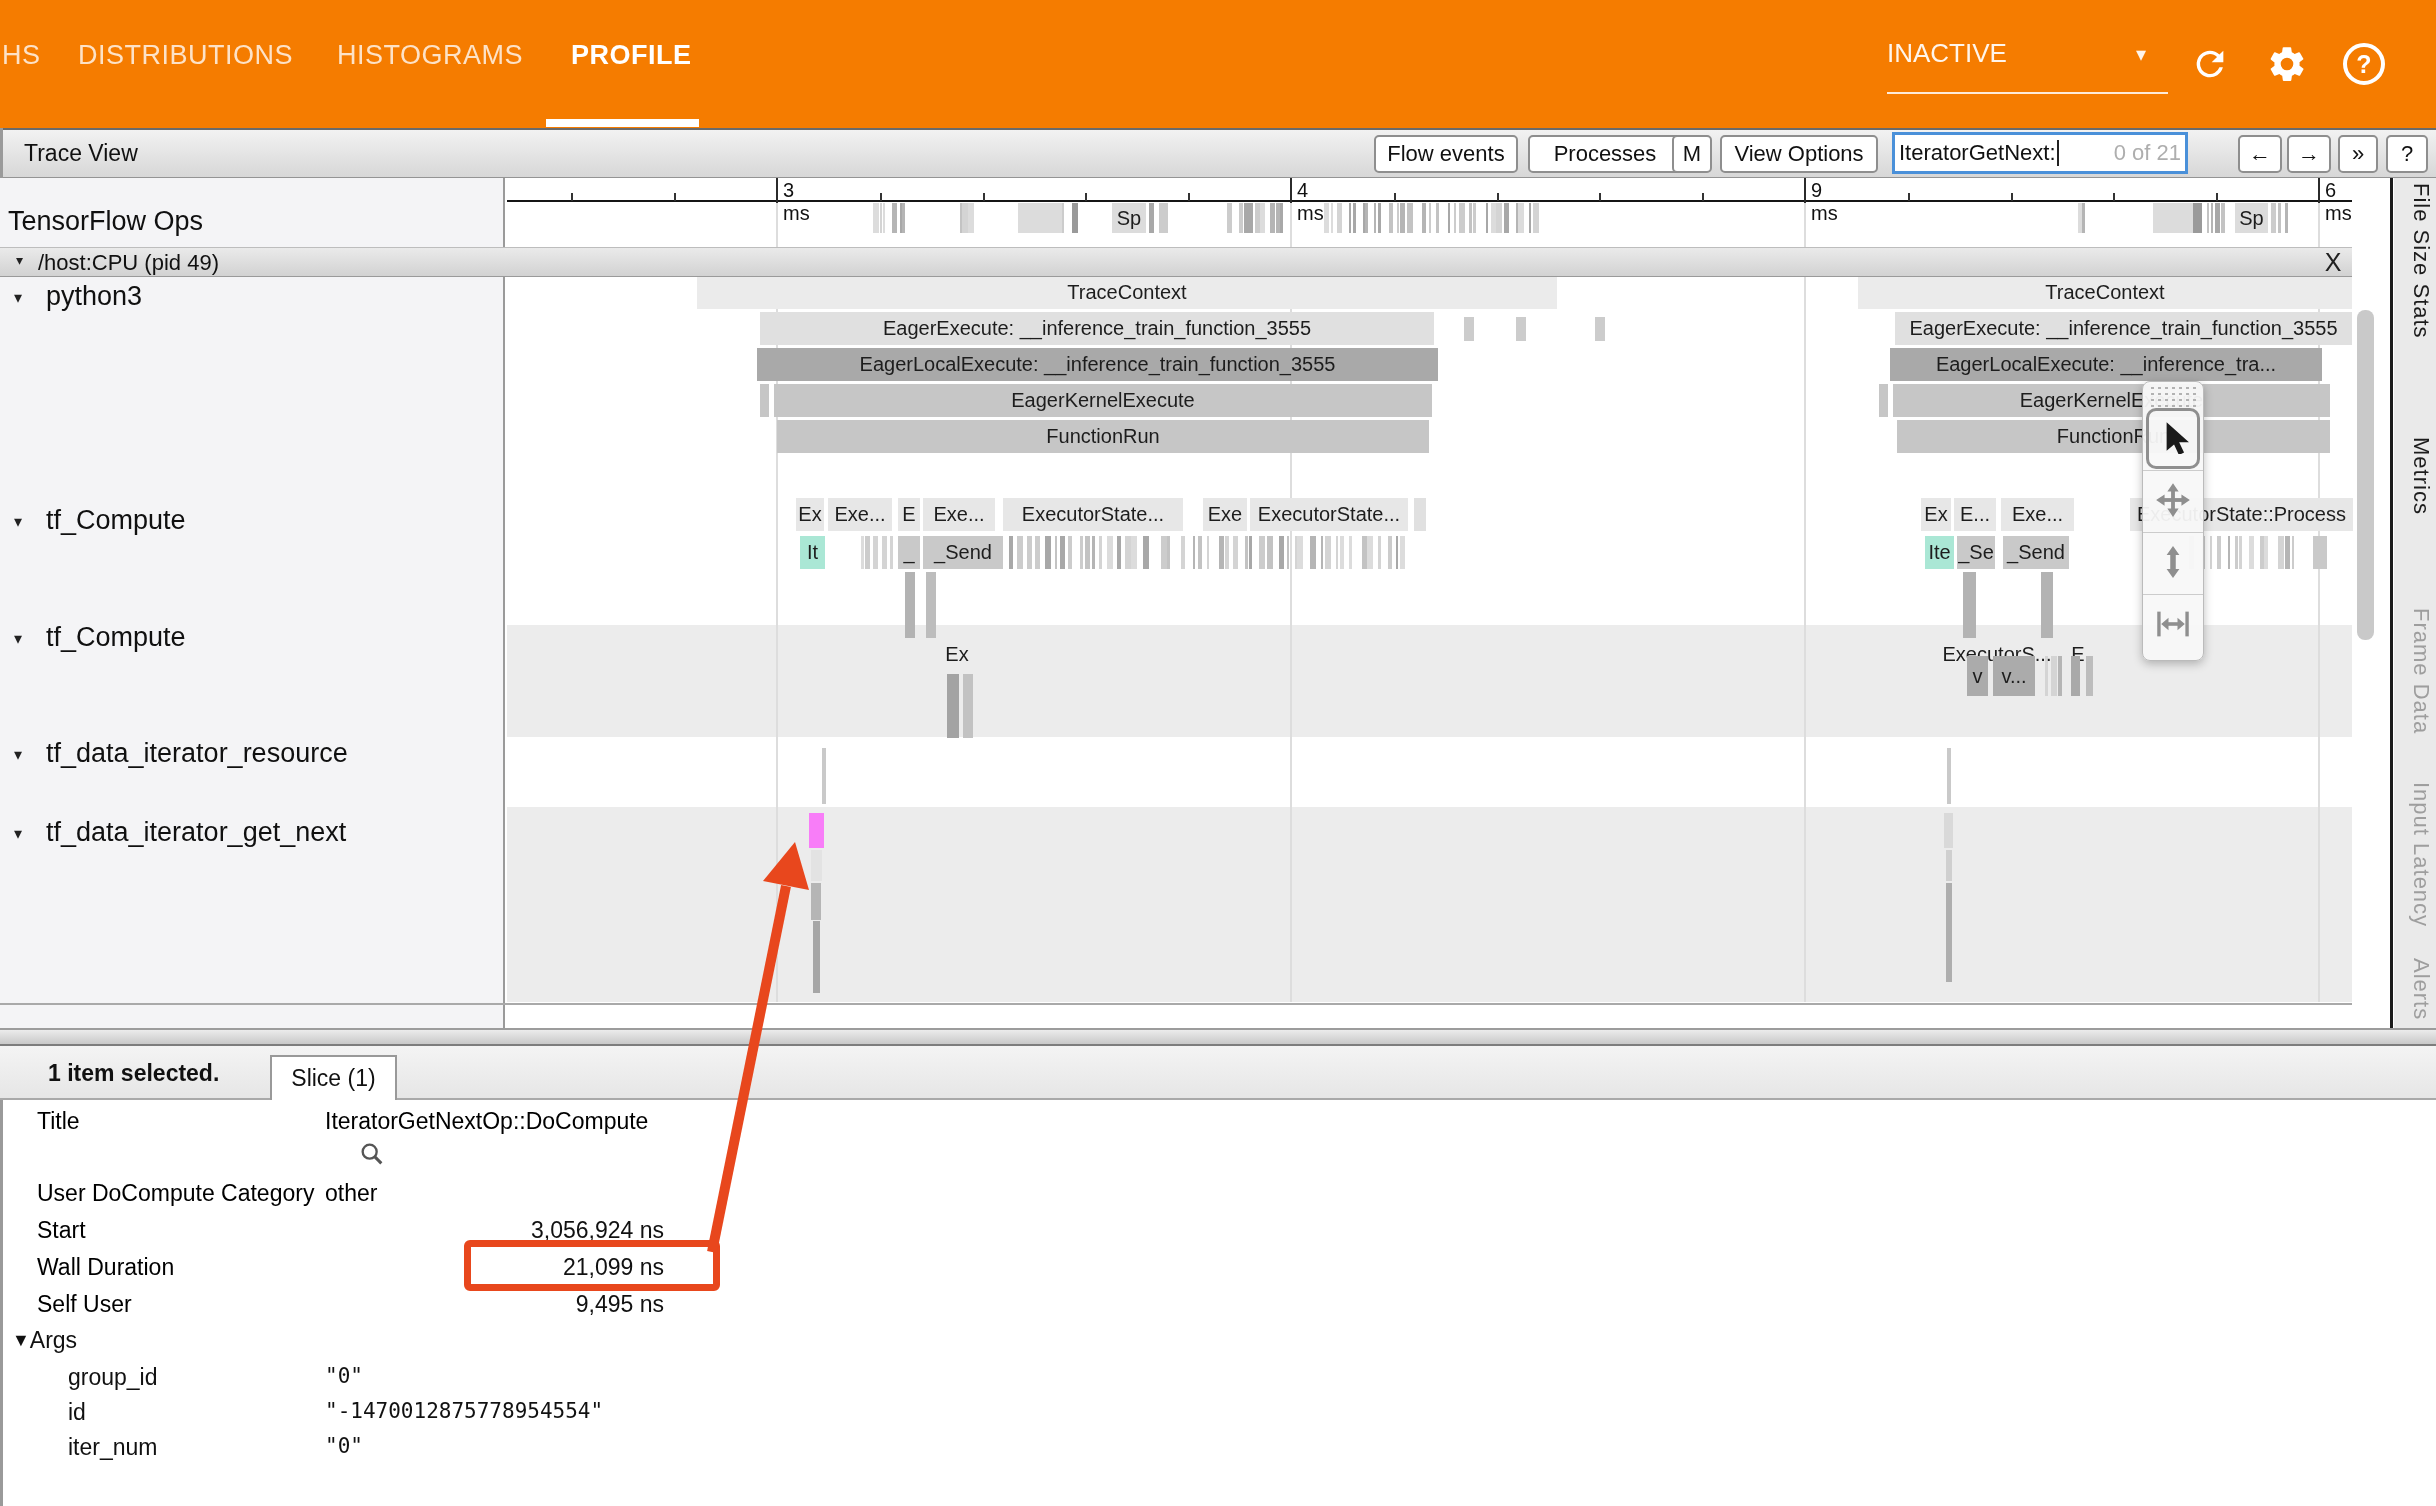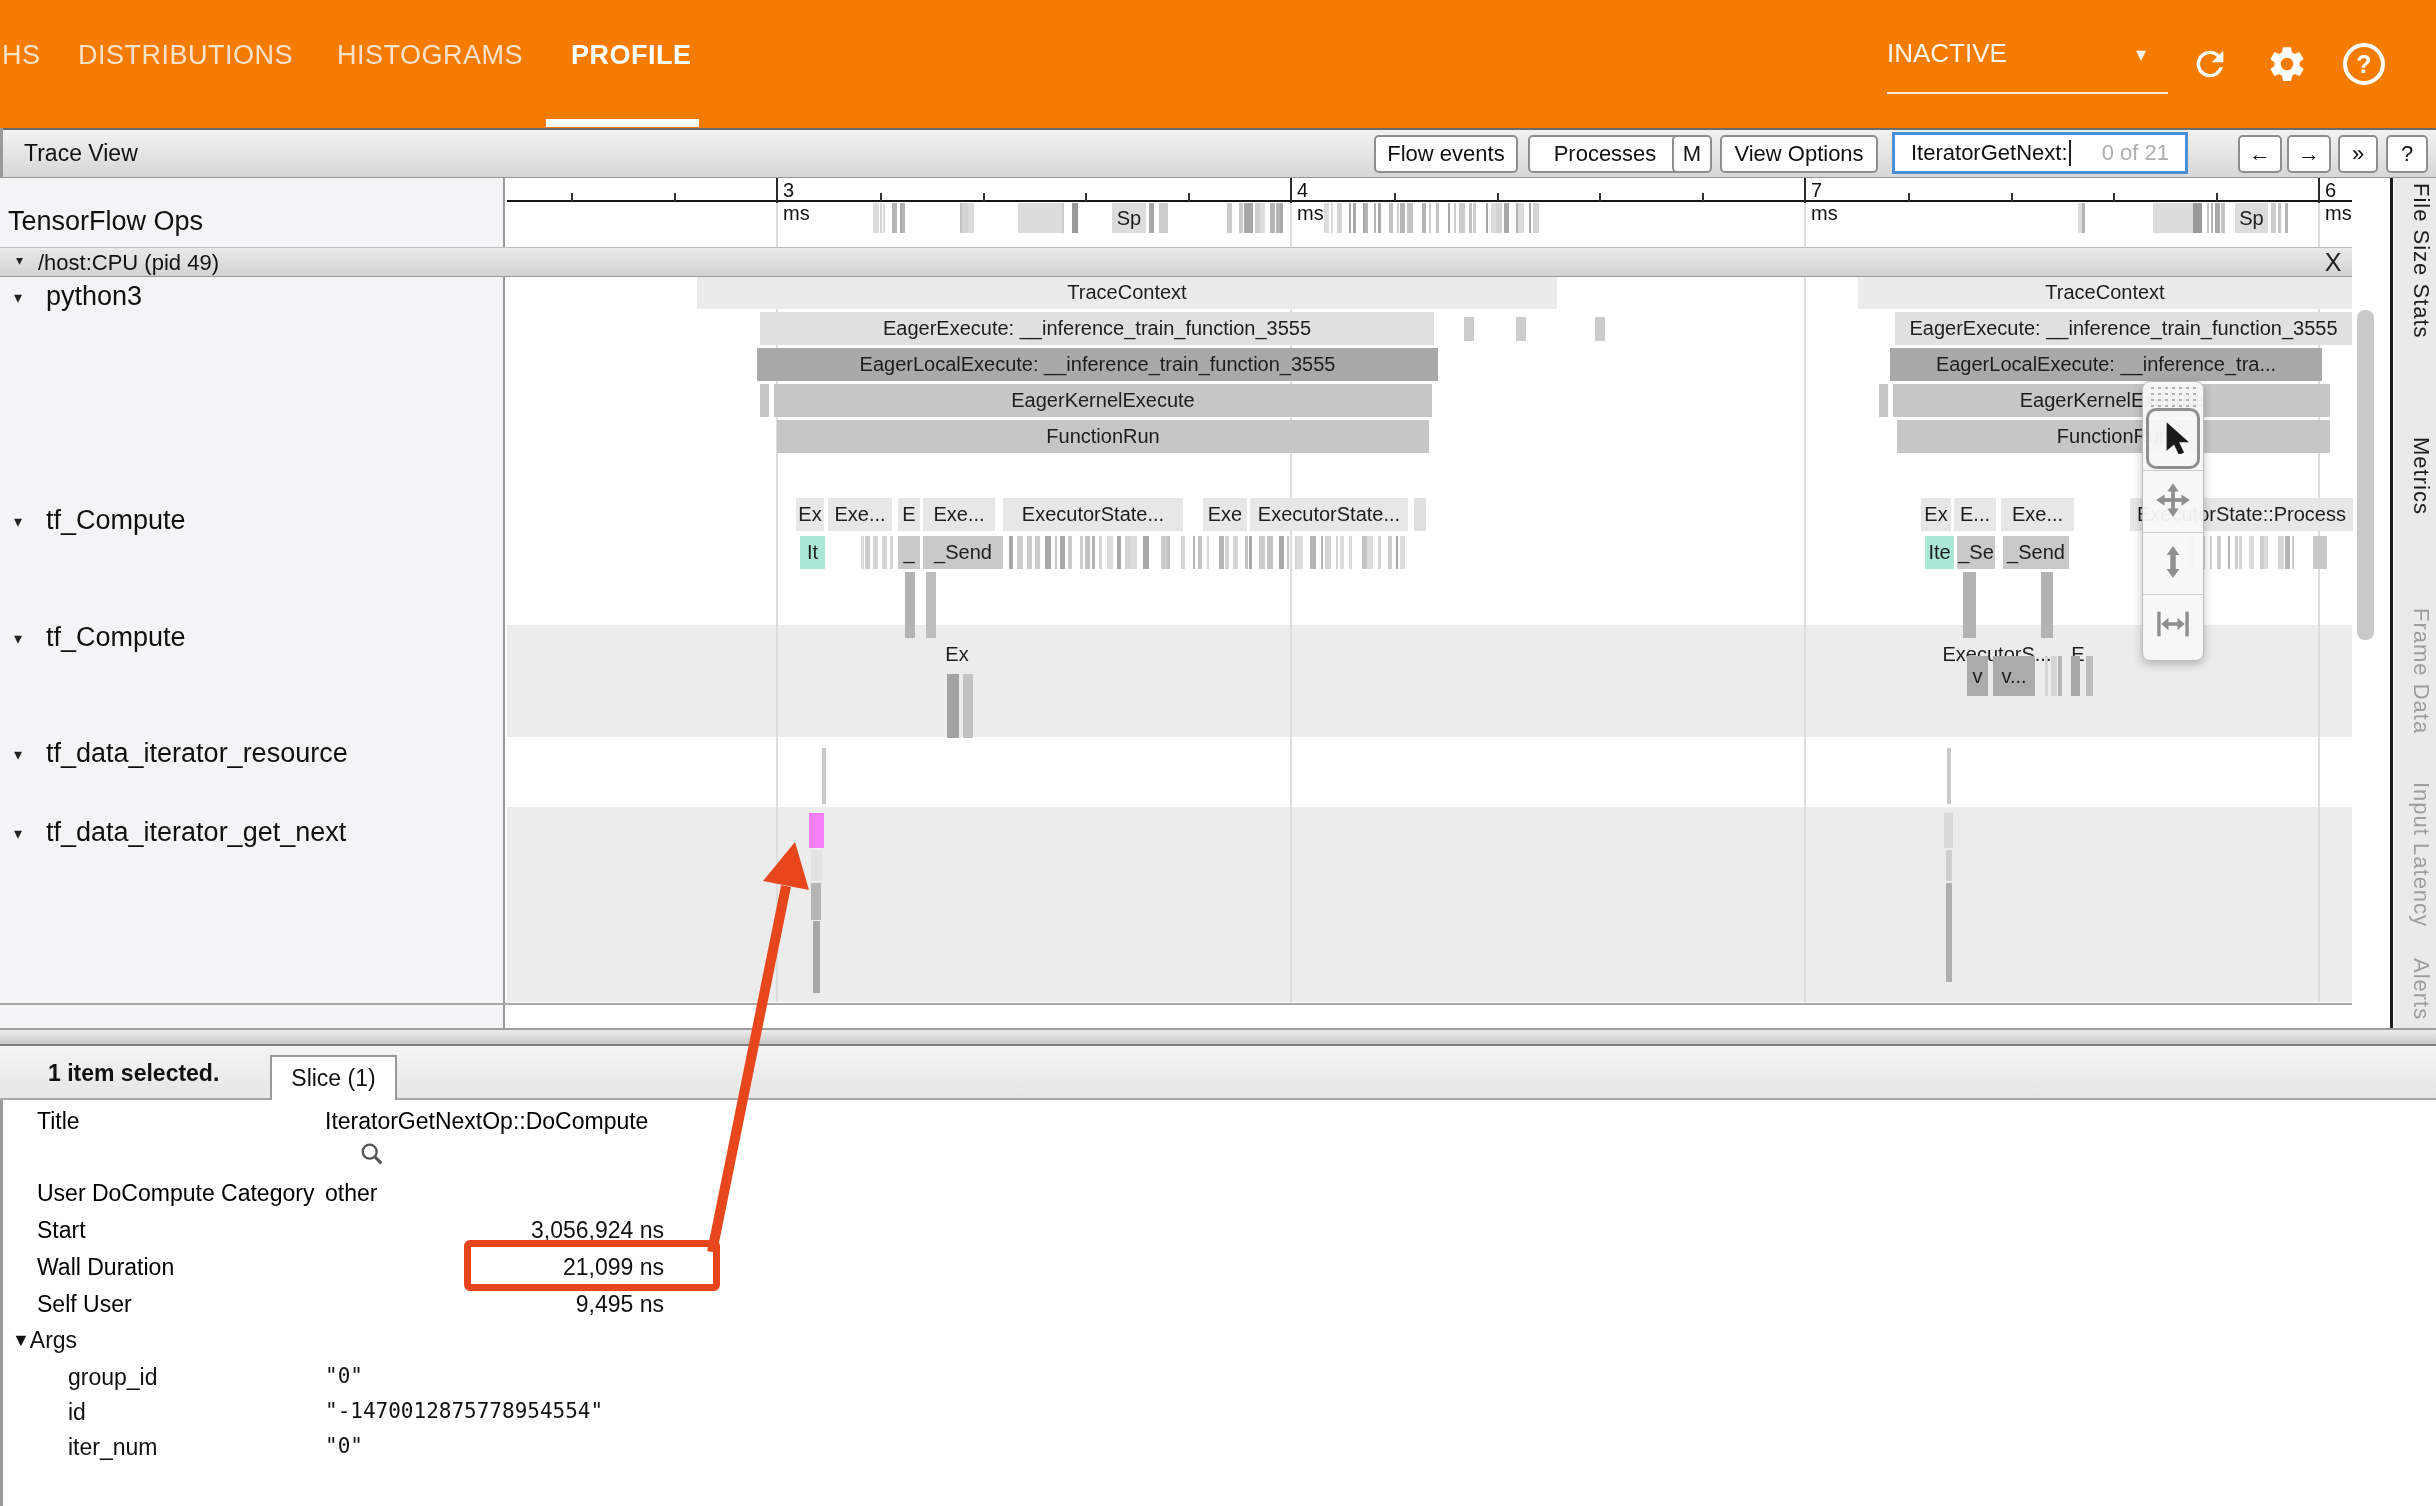--- a/index.html
+++ b/index.html
@@ -16,21 +16,21 @@
   .appicon{position:absolute;top:42px;width:44px;height:44px;display:flex;align-items:center;justify-content:center}
   #help-circle{border:4px solid #fff;border-radius:50%;width:34px;height:34px;color:#fff;
                font-size:25px;font-weight:bold;display:flex;align-items:center;justify-content:center}
   
   #toolbar{left:0;top:128px;width:2436px;height:50px;background:linear-gradient(#f2f2f2,#d7d7d7);
            border-top:2px solid #6a6a6a;border-bottom:1px solid #949494;box-sizing:border-box}
   #trace-title{left:24px;top:140px;font-size:23px}
   .tbtn{position:absolute;top:135px;height:38px;background:#fff;border:2px solid #8e8e8e;border-radius:5px;
         box-sizing:border-box;font-size:22px;display:flex;align-items:center;justify-content:center;cursor:pointer}
   #searchbox{left:1892px;top:132px;width:296px;height:42px;background:#fff;border:3px solid #4A90D9;
-             box-sizing:border-box;display:flex;align-items:center;padding:0 16px}
+             box-sizing:border-box;display:flex;align-items:center;padding:0 4px}
   #search-text{font-size:22px;white-space:nowrap}
   #search-caret{width:2px;height:26px;background:#222;margin-left:1px}
   #search-count{margin-left:auto;font-size:22px;color:#aeaeae}
   
   #left-col{left:0;top:178px;width:505px;height:862px;background:#f4f4f6;border-right:2px solid #9a9a9a;box-sizing:border-box}
   #frame-left{left:0;top:128px;width:3px;height:1378px;background:#9a9a9a}
   #ruler-bg{left:507px;top:178px;width:1845px;height:25px;background:#fff}
   #axis-line{left:507px;top:200px;width:1845px;height:2px;background:#151515}
   .rl-label{position:absolute;top:179px;font-size:20px;color:#111}
   .track-label{position:absolute;left:46px;font-size:27px;color:#101010}
@@ -333,21 +333,21 @@
     <div class="tspan" style="position: absolute; left: 1946px; top: 850px; width: 6px; height: 31px; background: rgb(207, 207, 207);"></div>
     <div class="tspan" style="position: absolute; left: 1946px; top: 883px; width: 6px; height: 99px; background: rgb(174, 174, 174);"></div>
   </div>
 <div id="axis-line" class="abs"></div>
 <div id="ruler-items" class="abs" style="left:0;top:0">
     <div style="position: absolute; left: 776px; top: 178px; width: 2px; height: 25px; background: rgb(43, 43, 43);"></div>
     <div class="rl-label" style="position: absolute; left: 783px; top: 179px; font: 20px &quot;Liberation Sans&quot;, sans-serif; color: rgb(17, 17, 17);">3 ms</div>
     <div style="position: absolute; left: 1290px; top: 178px; width: 2px; height: 25px; background: rgb(43, 43, 43);"></div>
     <div class="rl-label" style="position: absolute; left: 1297px; top: 179px; font: 20px &quot;Liberation Sans&quot;, sans-serif; color: rgb(17, 17, 17);">4 ms</div>
     <div style="position: absolute; left: 1804px; top: 178px; width: 2px; height: 25px; background: rgb(43, 43, 43);"></div>
-    <div class="rl-label" style="position: absolute; left: 1811px; top: 179px; font: 20px &quot;Liberation Sans&quot;, sans-serif; color: rgb(17, 17, 17);">7 ms</div>
+    <div class="rl-label" style="position: absolute; left: 1811px; top: 179px; font: 20px &quot;Liberation Sans&quot;, sans-serif; color: rgb(17, 17, 17);">9 ms</div>
     <div style="position: absolute; left: 2318px; top: 178px; width: 2px; height: 25px; background: rgb(43, 43, 43);"></div>
     <div class="rl-label" style="position: absolute; left: 2325px; top: 179px; font: 20px &quot;Liberation Sans&quot;, sans-serif; color: rgb(17, 17, 17);">6 ms</div>
     <div style="position: absolute; left: 571.4px; top: 193px; width: 2px; height: 8px; background: rgb(51, 51, 51);"></div>
     <div style="position: absolute; left: 674.2px; top: 193px; width: 2px; height: 8px; background: rgb(51, 51, 51);"></div>
     <div style="position: absolute; left: 879.8px; top: 193px; width: 2px; height: 8px; background: rgb(51, 51, 51);"></div>
     <div style="position: absolute; left: 982.6px; top: 193px; width: 2px; height: 8px; background: rgb(51, 51, 51);"></div>
     <div style="position: absolute; left: 1085.4px; top: 193px; width: 2px; height: 8px; background: rgb(51, 51, 51);"></div>
     <div style="position: absolute; left: 1188.2px; top: 193px; width: 2px; height: 8px; background: rgb(51, 51, 51);"></div>
     <div style="position: absolute; left: 1393.8px; top: 193px; width: 2px; height: 8px; background: rgb(51, 51, 51);"></div>
     <div style="position: absolute; left: 1496.6px; top: 193px; width: 2px; height: 8px; background: rgb(51, 51, 51);"></div>

